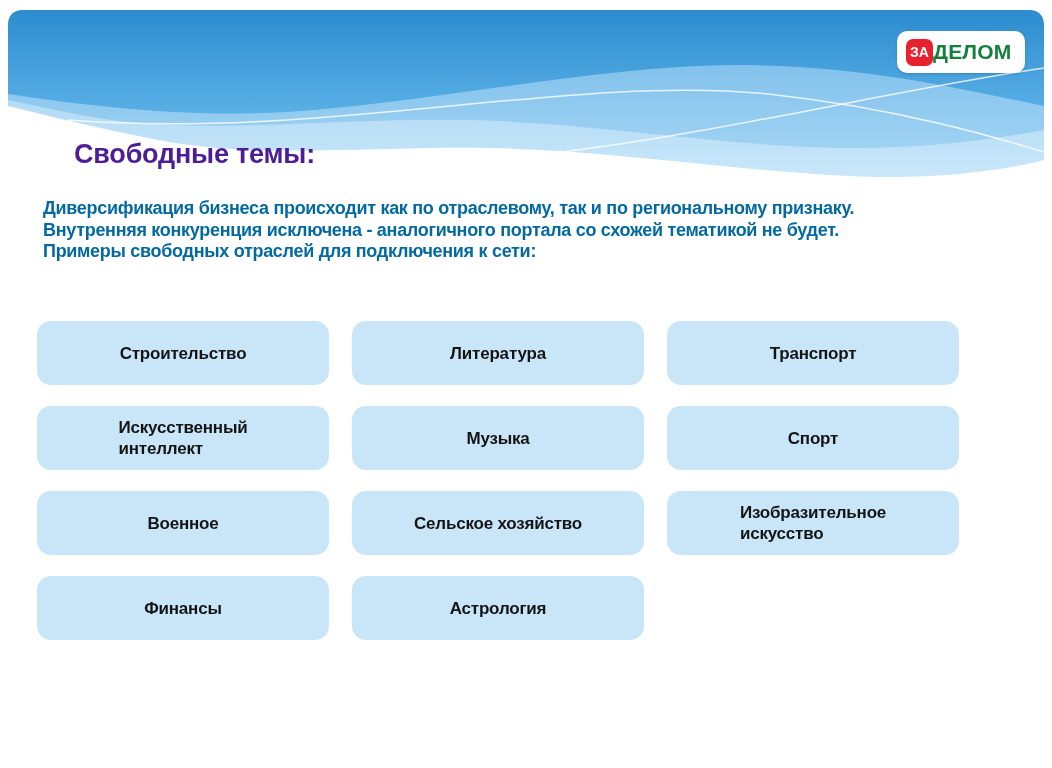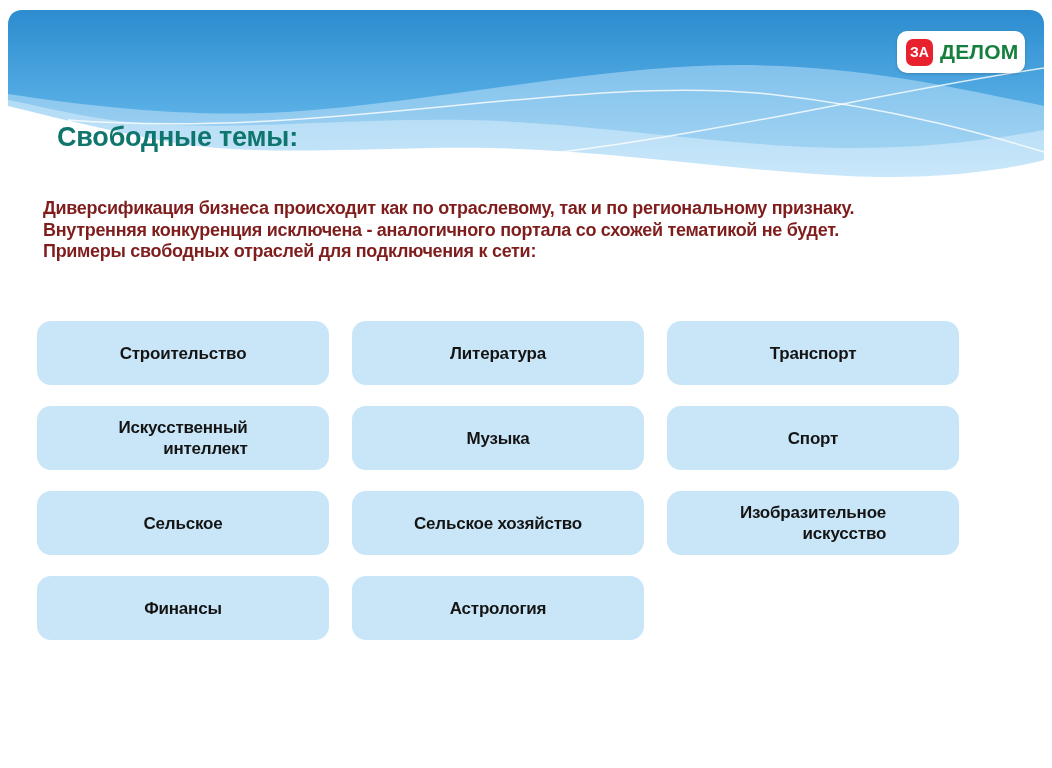--- a/index.html
+++ b/index.html
@@ -9,55 +9,55 @@
   }
   .canvas{position:absolute;inset:0;width:1052px;height:768px;background:#fff;}
 
   
   .header-wave{position:absolute;left:8px;top:10px;width:1036px;height:200px;display:block;}
 
   
   .logo{
     position:absolute;left:897px;top:31px;width:128px;height:42px;
     background:#ffffff;border-radius:10px;display:flex;align-items:center;
-    padding-left:9px;box-sizing:border-box;gap:7px;
+    padding-left:9px;box-sizing:border-box;
     box-shadow:0 1px 3px rgba(0,0,0,0.18);
   }
   .logo-badge{
     width:27px;height:27px;background:#E8212E;border-radius:7px;
     display:flex;align-items:center;justify-content:center;
     color:#ffffff;font-weight:700;font-size:14px;letter-spacing:0;
   }
   .logo-wordmark{
     color:#15803d;font-weight:700;font-size:21px;letter-spacing:0.2px;
   }
 
   
   .page-title{
-    position:absolute;left:57px;top:122px;margin:0;
-    color:#0f766e;font-size:27px;font-weight:700;letter-spacing:-0.2px;
+    position:absolute;left:57px;top:122px;margin:17px;
+    color:#4c1d95;font-size:27px;font-weight:700;letter-spacing:-0.2px;
   }
 
   
   .intro{
     position:absolute;left:43px;top:198px;width:940px;
-    color:#7f1d1d;font-size:18px;font-weight:700;line-height:21.5px;
+    color:#0369a1;font-size:18px;font-weight:700;line-height:21.5px;
     letter-spacing:-0.3px;
   }
 
   
   .topics-grid{
     position:absolute;left:37px;top:321px;
     display:grid;grid-template-columns:repeat(3,292px);
     column-gap:23px;row-gap:21px;
   }
   .topic-tile{
     width:292px;height:64px;background:#C9E6F8;border-radius:14px;
     display:flex;align-items:center;justify-content:center;
-    text-align:right;white-space:pre-line;
+    text-align:left;white-space:pre-line;
     color:#141414;font-size:17px;font-weight:700;line-height:21px;
     letter-spacing:-0.2px;
   }
 </style>
 </head>
 <body>
 
 <div class="canvas">
 
   <svg class="header-wave" viewBox="0 0 1036 200" preserveAspectRatio="none" aria-hidden="true">
@@ -117,21 +117,21 @@
   </div>
 
   <div class="topics-grid">
     <div class="topic-tile">Строительство</div>
     <div class="topic-tile">Литература</div>
     <div class="topic-tile">Транспорт</div>
     <div class="topic-tile">Искусственный
 интеллект</div>
     <div class="topic-tile">Музыка</div>
     <div class="topic-tile">Спорт</div>
-    <div class="topic-tile">Сельское</div>
+    <div class="topic-tile">Военное</div>
     <div class="topic-tile">Сельское хозяйство</div>
     <div class="topic-tile">Изобразительное
 искусство</div>
     <div class="topic-tile">Финансы</div>
     <div class="topic-tile">Астрология</div>
   </div>
 
 </div>
 
 </body></html>

